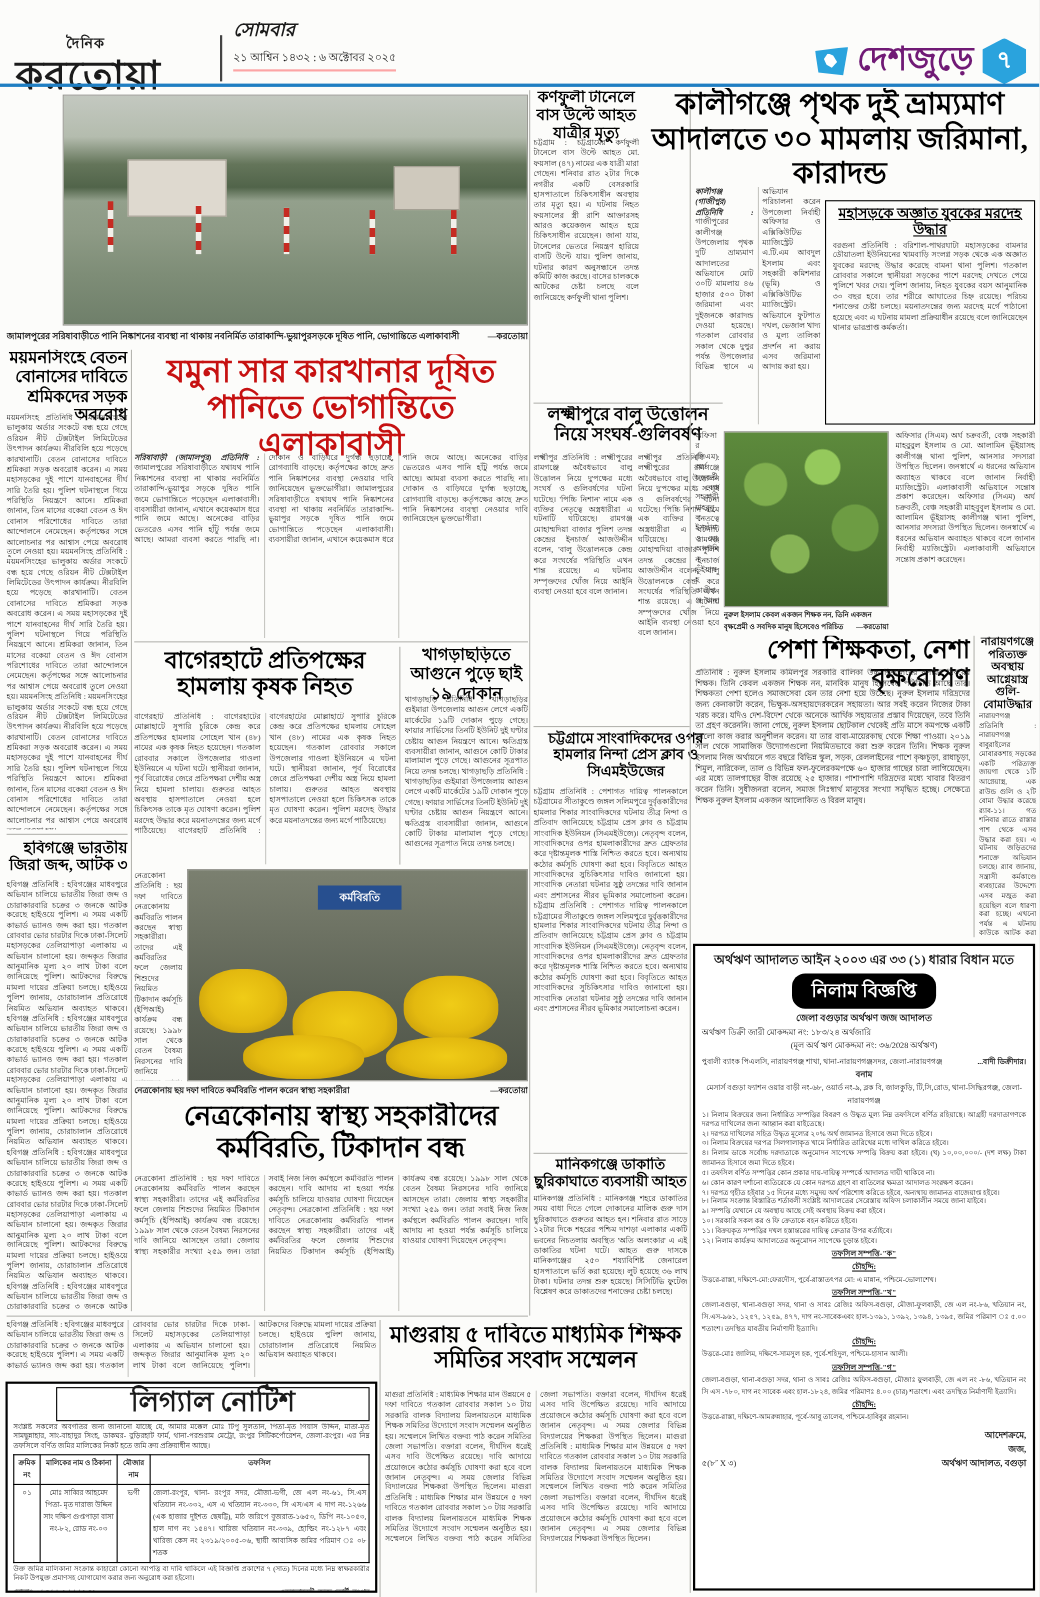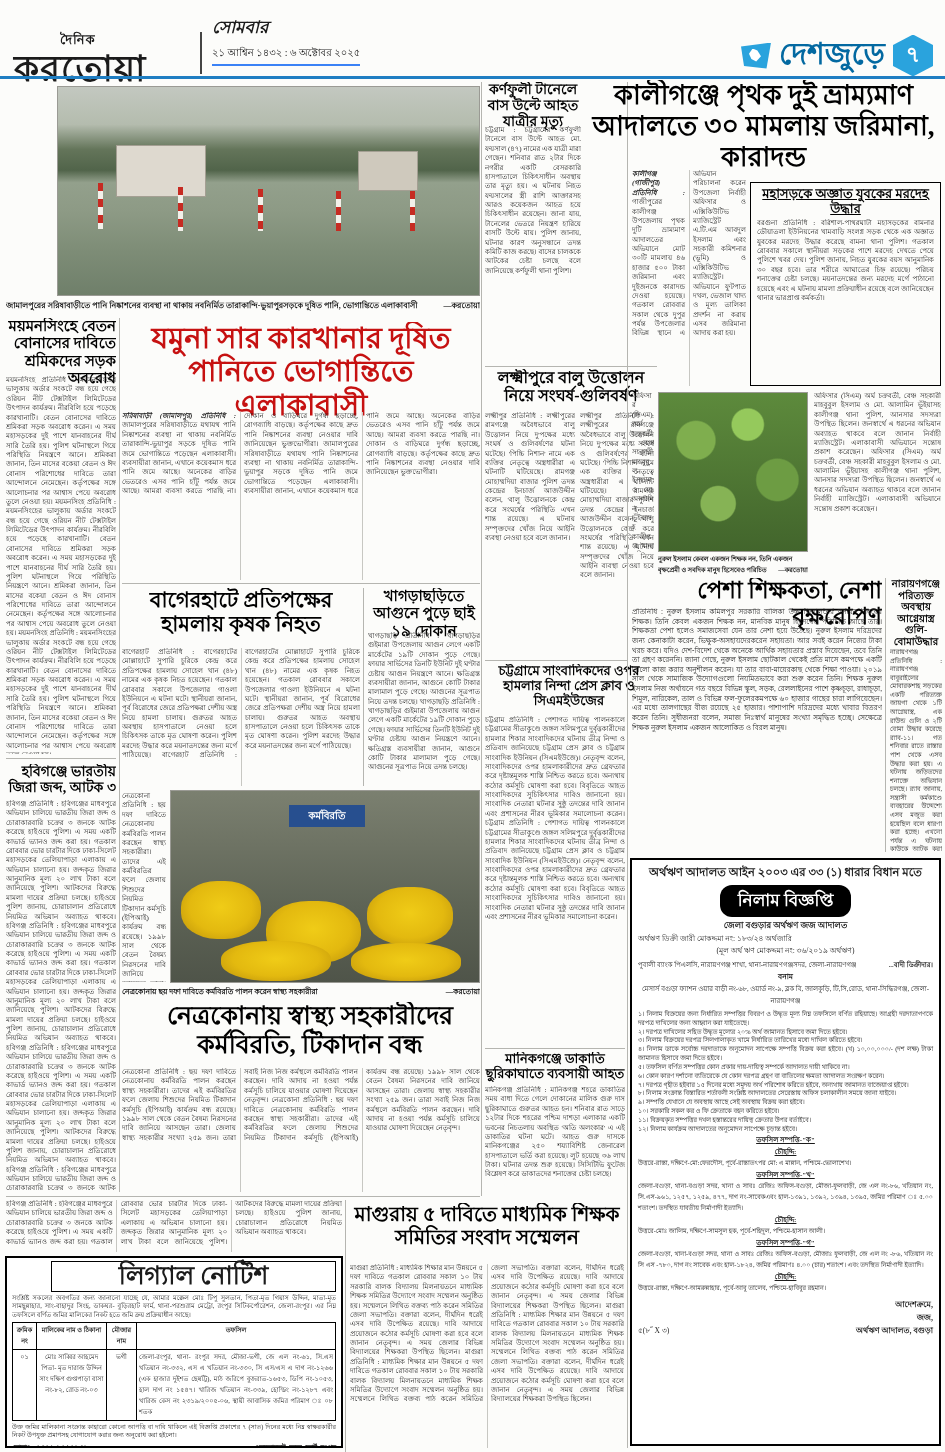--- a/index.html
+++ b/index.html
@@ -20,22 +20,22 @@
   .caption { font-size:8px; font-weight:bold; color:#111; overflow:hidden; }
   .credit { float:right; font-weight:bold; }
   .vr { position:absolute; width:1px; background:#b5b5b0; }
   .hr { position:absolute; height:1px; background:#b5b5b0; }
   .photo { position:absolute; overflow:hidden; border:1px solid #9a9a94; }
   
   #blue-rule { position:absolute; left:0; top:76px; width:945px; height:3px; background:#1f7ec2; }
   #masthead-super { font-size:13px; font-weight:bold; letter-spacing:1px; }
   #masthead-name { font-size:36px; font-weight:bold; letter-spacing:1px; line-height:1; }
   #date-day { font-size:17px; font-weight:bold; font-style:italic; }
-  #date-line { font-size:10px; border-bottom:2px solid #3b82f6; display:inline-block; padding-bottom:2px; }
-  #section-name { font-size:30px; font-weight:bold; color:#0369a1; }
+  #date-line { font-size:10px; border-bottom:2px solid #fca5a5; display:inline-block; padding-bottom:2px; }
+  #section-name { font-size:30px; font-weight:bold; color:#701a75; }
   .hexagon {
     width:40px; height:42px; background:#2aa3dd; color:#fff; font-weight:bold;
     clip-path:polygon(50% 0,100% 25%,100% 75%,50% 100%,0 75%,0 25%);
     display:flex; align-items:center; justify-content:center; font-size:22px;
   }
   .flag-icon { width:30px; height:26px; background:#2aa3dd; clip-path:polygon(0 15%,100% 0,85% 100%,10% 90%); position:relative; }
   .flag-icon::after { content:""; position:absolute; left:8px; top:6px; width:12px; height:13px; background:#fff; clip-path:polygon(30% 0,70% 15%,100% 60%,60% 100%,20% 80%,0 40%); }
   
   .news-box { border:1.5px solid #000; padding:4px 6px; overflow:hidden; }
   .ad-box { border:2px solid #000; background:#fff; overflow:hidden; }
@@ -211,21 +211,21 @@
   <div class="abs hl" style="left:890px; top:578px; width:52px; font-size:10px;">নারায়ণগঞ্জে পরিত্যক্ত অবস্থায় আগ্নেয়াস্ত্র গুলি-বোমাউদ্ধার</div>
   <div class="abs body-txt" style="left:890px; top:648px; width:52px; height:204px; font-size:6.4px;">নারায়ণগঞ্জ প্রতিনিধি : নারায়ণগঞ্জ বাবুরাইলের মোবারকশাহ সড়কের একটি পরিত্যক্ত জায়গা থেকে ১টি আগ্নেয়াস্ত্র, এক রাউন্ড গুলি ও ২টি বোমা উদ্ধার করেছে র‌্যাব-১১। গত শনিবার রাতে রাস্তার পাশ থেকে এসব উদ্ধার করা হয়। এ ঘটনায় জড়িতদের শনাক্তে অভিযান চলছে। র‌্যাব জানায়, সন্ত্রাসী কর্মকাণ্ডে ব্যবহারের উদ্দেশ্যে এসব মজুত করা হয়েছিল বলে ধারণা করা হচ্ছে। এখনো পর্যন্ত এ ঘটনায় কাউকে আটক করা যায়নি।</div>
 
   <div class="abs ad-box" style="left:630px; top:858px; width:311px; height:588px; padding:4px 6px;">
     <div style="text-align:center; font-size:11.5px; font-weight:bold;">অর্থঋণ আদালত আইন ২০০৩ এর ৩৩ (১) ধারার বিধান মতে</div>
     <div style="text-align:center; margin:2px 0;">
       <span class="pill-title">নিলাম বিজ্ঞপ্তি</span>
     </div>
     <div style="text-align:center; font-size:8.5px; font-weight:bold;">জেলা বগুড়ার অর্থঋণ জজ আদালত</div>
     <div style="text-align:left; font-size:7.5px;">অর্থঋণ ডিক্রী জারী মোকদ্দমা নং: ১৮৩/২৪ অর্থজারি</div>
-    <div style="text-align:center; font-size:7.5px;">(মূল অর্থ ঋণ মোকদ্দমা নং: ৩৬/২০১৯ অর্থঋণ)</div>
+    <div style="text-align:center; font-size:7.5px;">(মূল অর্থ ঋণ মোকদ্দমা নং: ৩৬/2028 অর্থঋণ)</div>
     <div style="display:flex; justify-content:space-between; font-size:6.8px; margin-top:2px;">
       <span>পুবালী ব্যাংক পিএলসি, নারায়ণগঞ্জ শাখা, থানা-নারায়ণগঞ্জসদর, জেলা-নারায়ণগঞ্জ</span>
       <span style="font-weight:bold;">...বাদী ডিক্রীদার।</span>
     </div>
     <div style="text-align:center; font-size:7.5px; font-weight:bold;">বনাম</div>
     <div style="font-size:6.8px; text-align:center;">মেসার্স বগুড়া ফ্যাশন ওয়ার বাড়ী নং-৬৮, ওয়ার্ড নং-৯, ব্লক বি, জালকুড়ি, টি,সি,রোড, থানা-সিদ্ধিরগঞ্জ, জেলা-নারায়ণগঞ্জ</div>
     <ol id="auction-items" style="list-style:none; font-size:6.4px; line-height:1.38; text-align:justify; margin-top:3px;">
         <li>১। নিলাম বিক্রয়ের জন্য নির্ধারিত সম্পত্তির বিবরণ ও উদ্ধৃত মূল্য নিম্ন তফসিলে বর্ণিত রহিয়াছে। আগ্রহী দরদাতাগণকে দরপত্র দাখিলের জন্য আহ্বান করা যাইতেছে।</li>
         <li>২। দরপত্র দাখিলের সহিত উদ্ধৃত মূল্যের ২০% অর্থ জামানত হিসাবে জমা দিতে হইবে।</li>
         <li>৩। নিলাম বিক্রয়ের দরপত্র সিলগালাকৃত খামে নির্ধারিত তারিখের মধ্যে দাখিল করিতে হইবে।</li>

